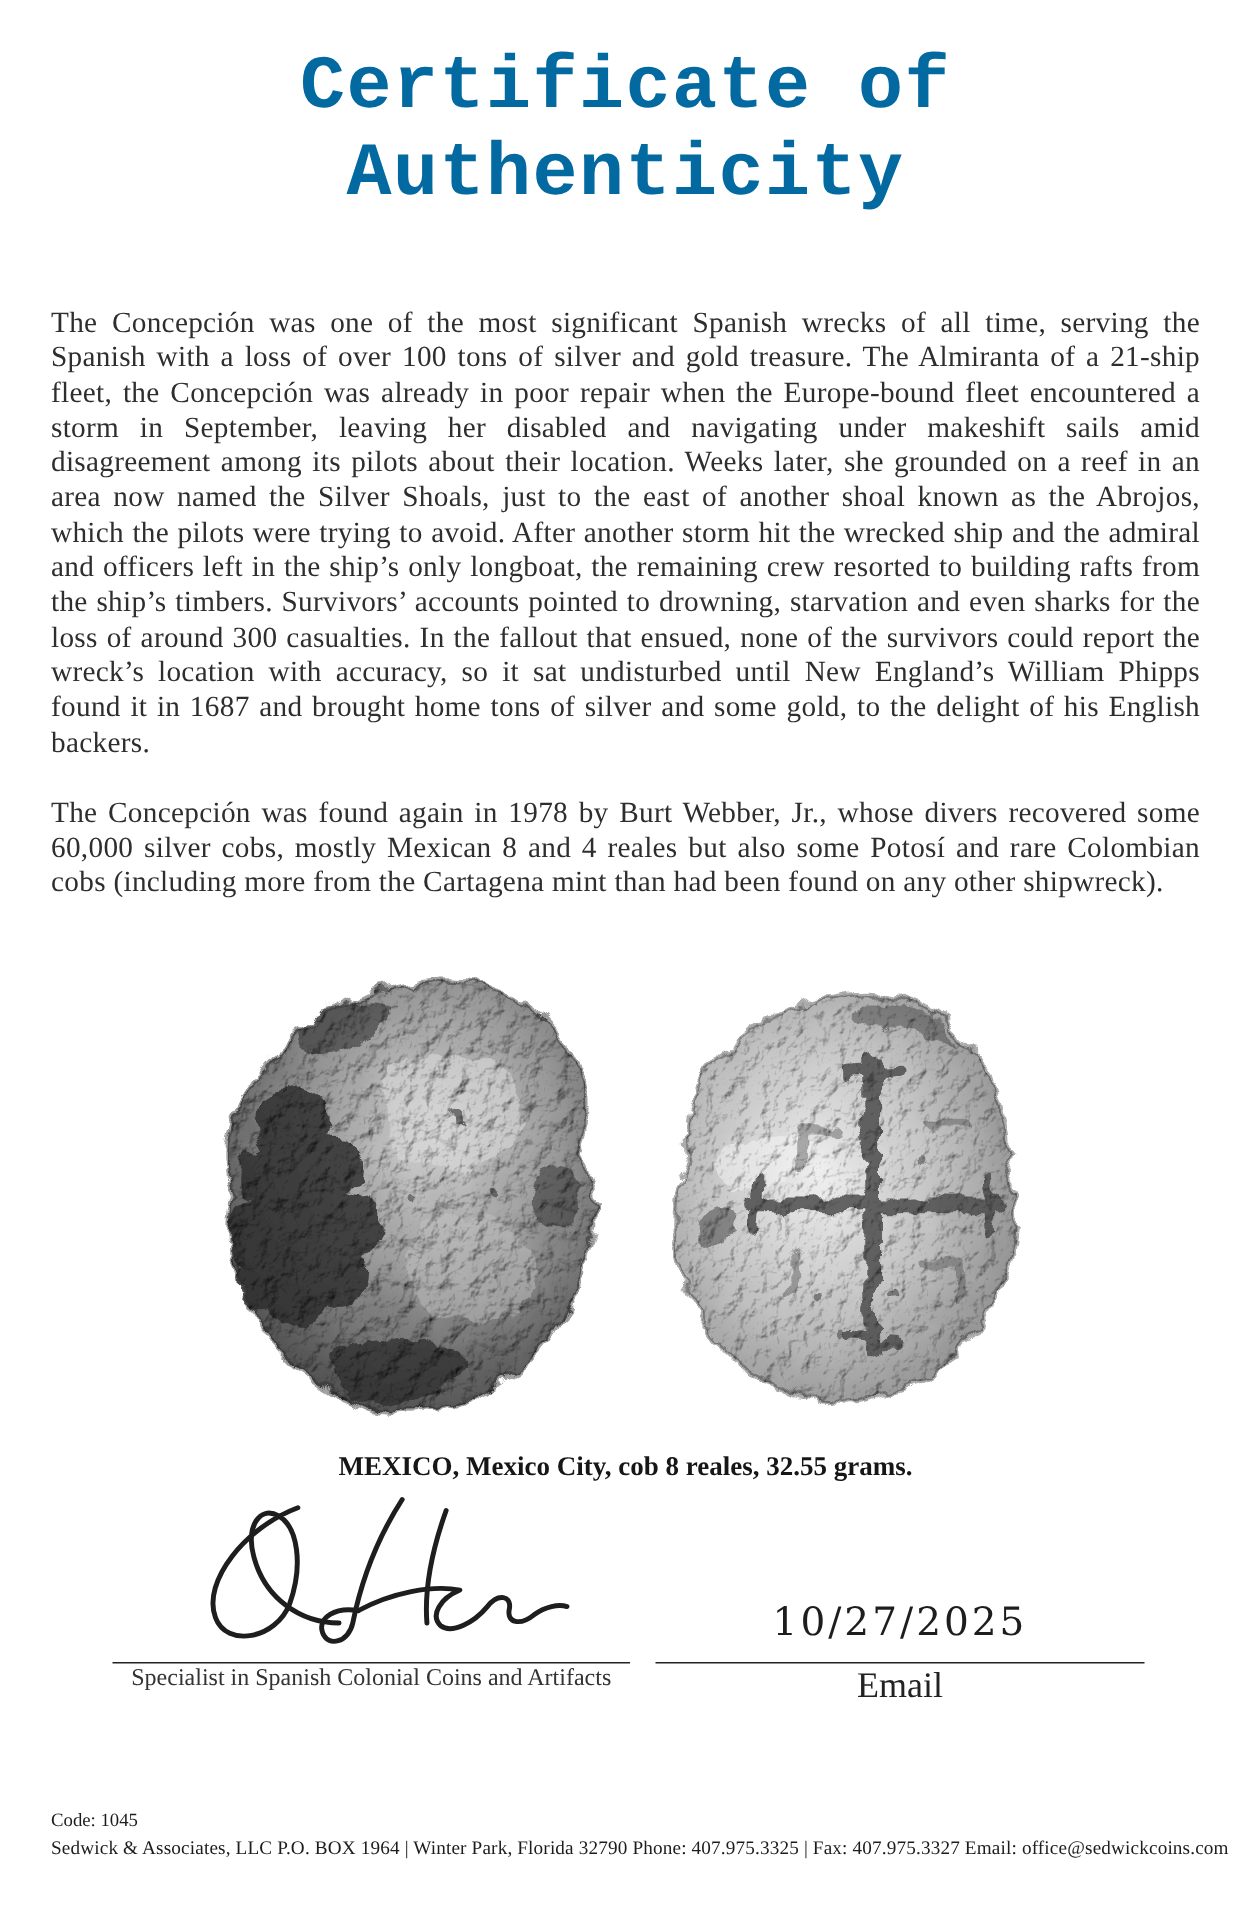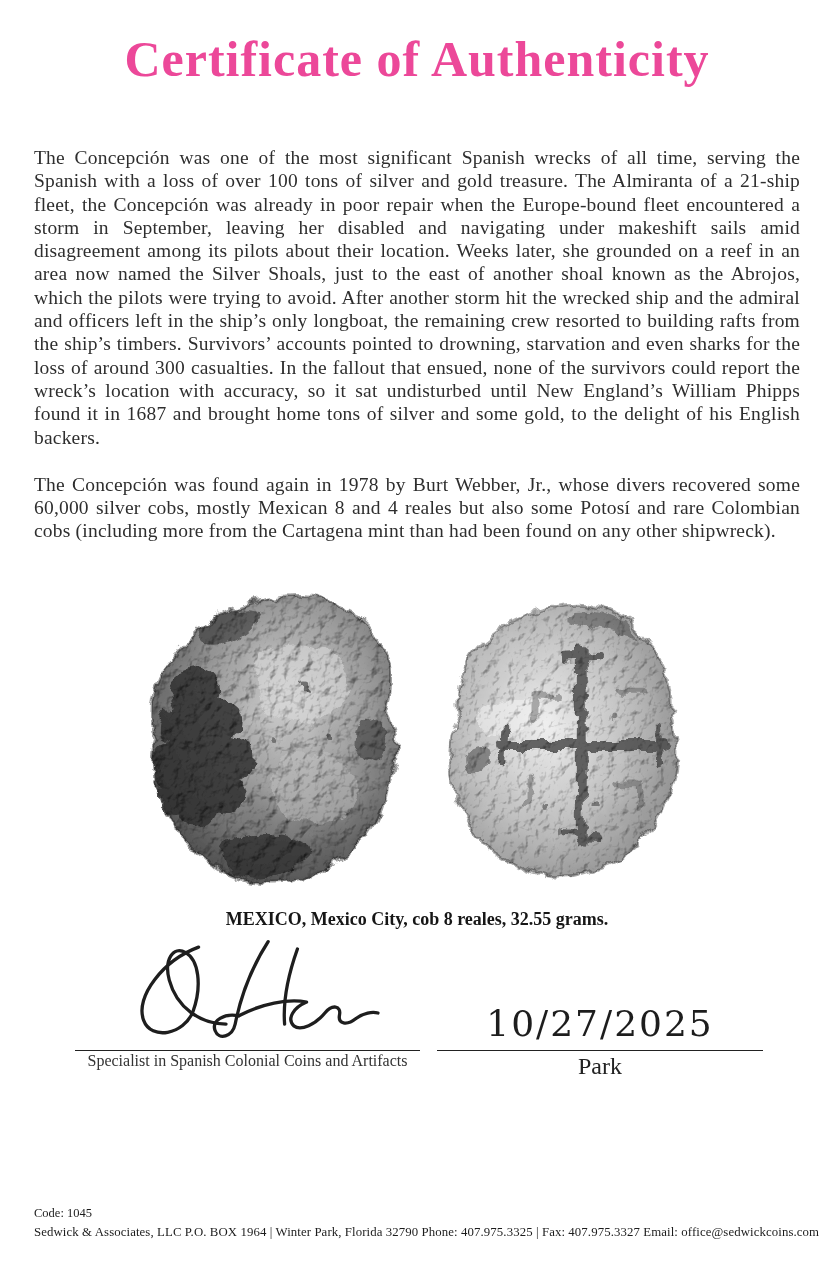--- a/index.html
+++ b/index.html
@@ -8,26 +8,26 @@
     width: 834px;
     height: 1284px;
     background: #ffffff;
     overflow: hidden;
     font-family: "Liberation Serif", serif;
     color: #2a2a2a;
   }
   .title {
     margin: 30px 0 0 0;
     text-align: center;
-    font-family: Liberation Serif, serif;
+    font-family: Liberation Mono, monospace;
     font-weight: 700;
     font-size: 50px;
     line-height: 1.16;
     letter-spacing: 1px;
-    color: #ec4899;
+    color: #0369a1;
   }
   .subtitle {
     margin: 4px 0 0 0;
     text-align: center;
     font-family: "DejaVu Serif", serif;
     font-style: italic;
     font-weight: 700;
     font-size: 32px;
     line-height: 1.25;
     color: #161616;
@@ -58,21 +58,21 @@
   }
   .sigrow { position: relative; margin-top: 8px; height: 176px; }
   .sig-block { position: absolute; left: 75px; top: 0; width: 345px; text-align: center; }
   .sig-img { display: block; margin: 0 auto; height: 108px; }
   .rule { border: none; border-top: 1.6px solid #222; margin: 4px 0 0 0; }
   .sig-name { font-size: 24px; margin-top: 2px; color: #222; }
   .sig-title { font-size: 16px; margin-top: 1px; color: #333; }
   .date-block { position: absolute; left: 437px; top: 0; width: 326px; text-align: center; }
   .date-value {
     font-family: "DejaVu Serif", serif;
-    font-size: 36px;
+    font-size: 26px;
     line-height: 44px;
     letter-spacing: 2px;
     margin-top: 64px;
     color: #1d1d1d;
   }
   .date-label { font-size: 24px; margin-top: 2px; color: #222; }
   .footer {
     position: absolute;
     left: 34px;
     top: 1206px;
@@ -182,21 +182,21 @@
           <path d="M204,12 C194,40 188,68 190,94"></path>
           <path d="M140,85 C164,72 194,66 214,70 C200,76 192,88 200,96 C208,102 224,94 234,82 C242,72 252,74 250,84 C248,94 258,96 268,88 C276,82 286,80 292,82"></path>
         </g>
       </svg>
       <hr class="rule">
       <div class="sig-title">Specialist in Spanish Colonial Coins and Artifacts</div>
     </div>
     <div class="date-block">
       <div class="date-value">10/27/2025</div>
       <hr class="rule">
-      <div class="date-label">Park</div>
+      <div class="date-label">Email</div>
     </div>
   </div>
 
   <div class="footer">
     <div class="footer-code">Code: 1045</div>
     <div class="footer-contact">Sedwick &amp; Associates, LLC P.O. BOX 1964 | Winter Park, Florida 32790 Phone: 407.975.3325 | Fax: 407.975.3327 Email: office@sedwickcoins.com</div>
   </div>
 
 </div>
 

